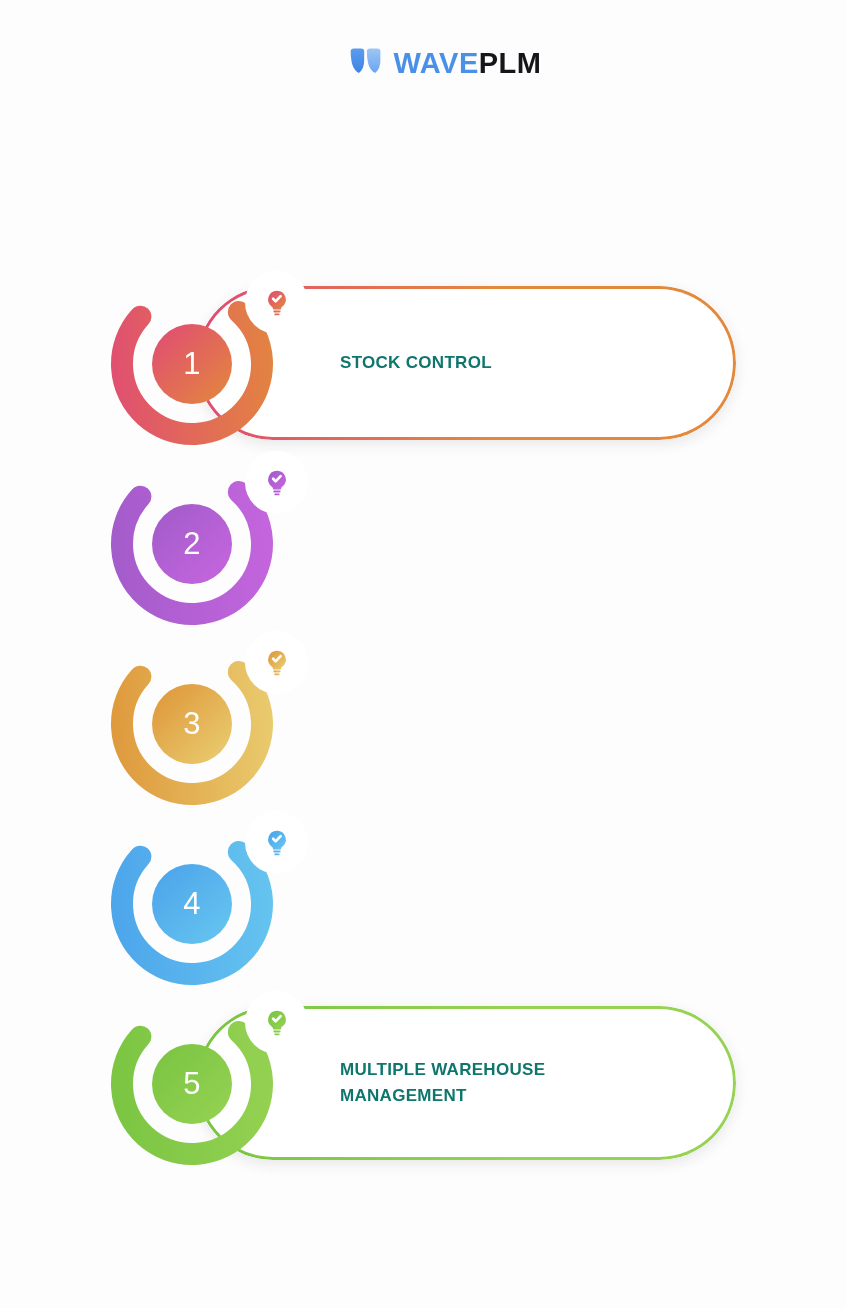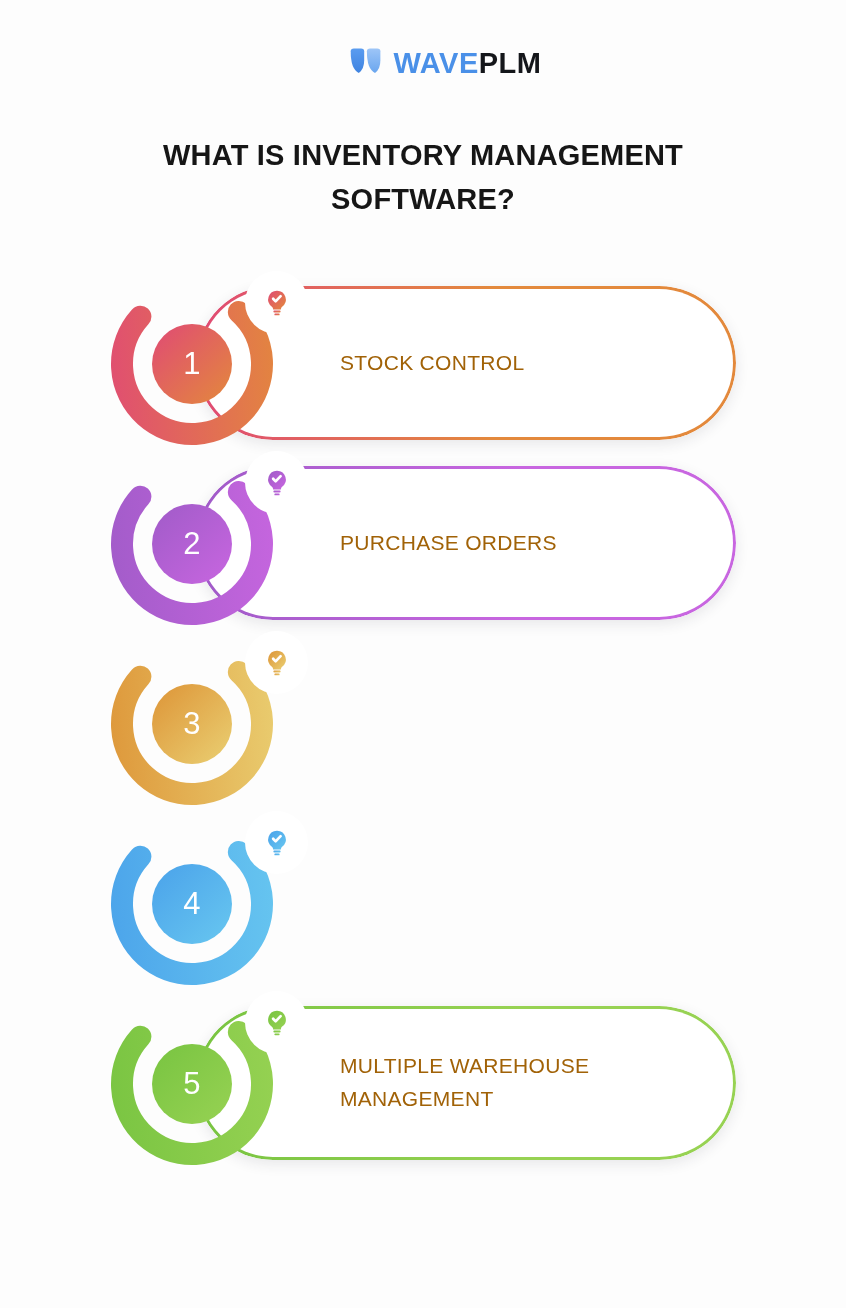--- a/index.html
+++ b/index.html
@@ -65,22 +65,22 @@
     mask:linear-gradient(#000 0 0) content-box, linear-gradient(#000 0 0);
     mask-composite:exclude;
     pointer-events:none;
   }
 
   .pill-label {
     position:absolute;
     left:144px; top:50%;
     transform:translateY(-50%);
     width:360px;
-    font-size:21px; font-weight:400; letter-spacing:.3px;
-    line-height:1.55; color:#a16207;
+    font-size:17px; font-weight:700; letter-spacing:.3px;
+    line-height:1.55; color:#0f766e;
     white-space:pre-line;
   }
 
   
   .ring {
     position:absolute; left:106px; top:6px;
     width:172px; height:172px;
     z-index:3;
   }
   .ring svg { display:block; width:172px; height:172px; overflow:visible; }
@@ -131,21 +131,20 @@
         </defs>
         <path d="M3 3 q0 20 9 24 q6-4 6-14 L18 3 q0-3-3.5-3 L6.5 0 Q3 0 3 3 Z" fill="url(#wgA)"></path>
         <path d="M21 3 q0 20 9 24 q6-4 6-14 L36 3 q0-3-3.5-3 L24.5 0 Q21 0 21 3 Z" fill="url(#wgB)"></path>
       </svg>
     </span>
     <span class="brand-text">
       <span class="wave">WAVE</span><span class="plm">PLM</span>
     </span>
   </div>
 
-  <h1 class="title">WHAT IS INVENTORY MANAGEMENT SOFTWARE?</h1>
 
   <div class="list">
 
     <div class="row">
       <div class="pill" style="--pill-grad:linear-gradient(90deg,#e04a75 0%,#e3893c 55%,#e3893c 100%)">
         <div class="pill-label">STOCK CONTROL</div>
       </div>
       <div class="ring">
         <svg viewBox="0 0 172 172">
           <defs>
@@ -172,23 +171,20 @@
             <path d="M12 2.2a7 7 0 00-4.1 12.7c.6.45.95 1.1.95 1.8v.5h6.3v-.5c0-.7.35-1.35.95-1.8A7 7 0 0012 2.2z" fill="url(#bg1)"></path>
             <rect x="9.1" y="18" width="5.8" height="1.5" rx=".75" fill="url(#bg1)"></rect>
             <rect x="9.9" y="20.4" width="4.2" height="1.4" rx=".7" fill="url(#bg1)"></rect>
             <path d="M8.9 8.6l2 2.1 4-4.2" fill="none" stroke="#ffffff" stroke-width="2.1" stroke-linecap="round" stroke-linejoin="round"></path>
           </svg>
         </span>
       </div>
     </div>
 
     <div class="row">
-      <div class="pill" style="--pill-grad:linear-gradient(90deg,#a05bc8 0%,#c866e0 60%,#c866e0 100%)">
-        <div class="pill-label">PURCHASE ORDERS</div>
-      </div>
       <div class="ring">
         <svg viewBox="0 0 172 172">
           <defs>
             <linearGradient id="rg2" x1="0" y1="0" x2="1" y2="1">
               <stop offset="0" stop-color="#a05bc8"></stop>
                 <stop offset="1" stop-color="#c866e0"></stop>
             </linearGradient>
           </defs>
           <circle cx="86" cy="86" r="70" fill="none" stroke="url(#rg2)" stroke-width="22" stroke-linecap="round" stroke-dasharray="330 110" transform="rotate(-48 86 86)"></circle>
         </svg>

